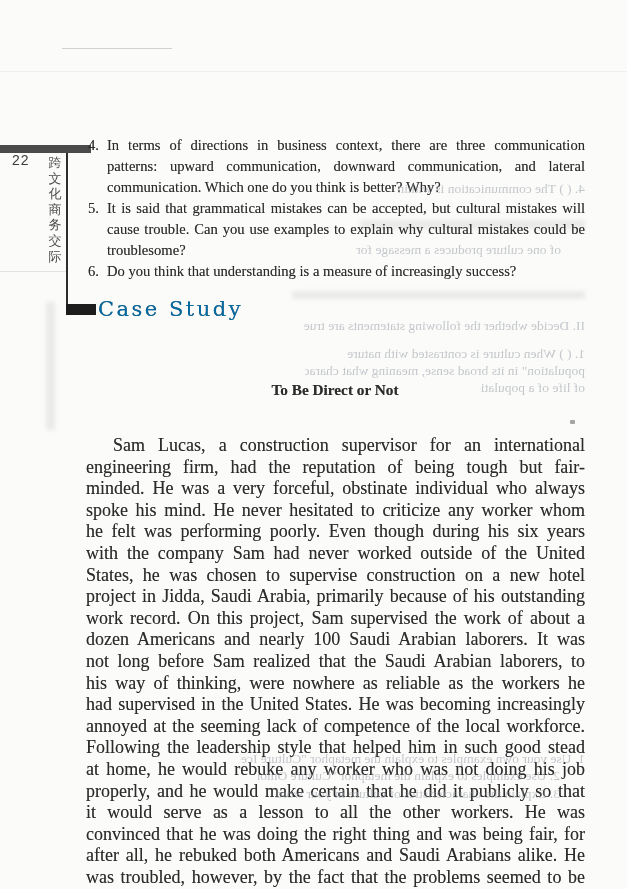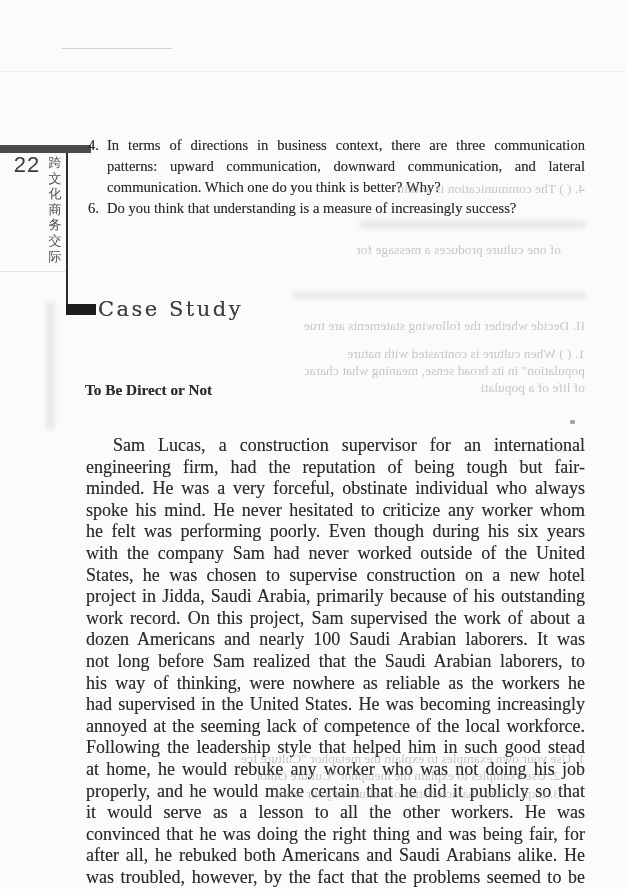--- a/index.html
+++ b/index.html
@@ -20,21 +20,21 @@
   .artifact-dot { position: absolute; left: 570px; top: 420px; width: 5px; height: 4px; background: rgba(95,95,95,.55); border-radius: 1px; }
   .smudge { position: absolute; filter: blur(2px); background: rgba(150,150,158,.16); }
   .smudge-1 { left: 360px; top: 220px; width: 225px; height: 9px; }
   .smudge-2 { left: 292px; top: 291px; width: 293px; height: 8px; }
   .smudge-v { left: 46px; top: 302px; width: 9px; height: 128px; }
   
   .header-bar { position: absolute; left: 0; top: 145px; width: 91px; height: 8px; background: #4a4a4a; }
   .page-number {
     position: absolute; left: 12px; top: 152px; width: 30px;
     font-family: "Liberation Sans", sans-serif;
-    font-size: 22px; color: #3b3b3b; letter-spacing: 1px; text-align: center;
+    font-size: 14px; color: #3b3b3b; letter-spacing: 1px; text-align: left;
   }
   .book-title-vertical {
     position: absolute; left: 47px; top: 155px; width: 16px;
     display: flex; flex-direction: column; align-items: center;
     font-family: "DejaVu Sans", sans-serif;
     font-size: 13px; color: #4e4e4e; line-height: 15.6px;
   }
   .sidebar-rule { position: absolute; left: 66px; top: 153px; width: 2px; height: 158px; background: #2d2d2d; }
   
   .questions {
@@ -42,33 +42,33 @@
     font-size: 14.6px; line-height: 21px; text-align: justify;
     text-shadow: 0 0 .4px rgba(50,50,50,.5);
   }
   .question { padding-left: 19px; text-indent: -19px; }
   .qnum { display: inline-block; width: 19px; text-indent: 0; }
   
   .case-heading { position: absolute; left: 66px; top: 297px; display: flex; align-items: center; }
   .heading-bar { width: 30px; height: 11px; background: #1d1d1d; margin-right: 2px; }
   .case-label {
     font-family: "DejaVu Serif", serif;
-    font-size: 21px; letter-spacing: 2.5px; color: #404040;
+    font-size: 21px; letter-spacing: 2.5px; color: #0369a1;
     text-shadow: 0 0 .5px rgba(40,40,40,.6);
   }
   .instruction {
     position: absolute; left: 84px; top: 330px; width: 501px;
     font-style: italic; font-size: 15.3px; line-height: 25px;
     text-align: justify; text-indent: 33px;
     word-spacing: 2.5px; letter-spacing: .4px;
     text-shadow: 0 0 .4px rgba(50,50,50,.5);
   }
   .reading-title {
     position: absolute; left: 85px; top: 381px; width: 500px;
-    font-weight: bold; font-size: 15.3px;
+    text-align: center; font-weight: bold; font-size: 15.3px;
     text-shadow: 0 0 .4px rgba(50,50,50,.5);
   }
   .reading-body {
     position: absolute; left: 86px; top: 403px; width: 499px;
     font-size: 18px; line-height: 21.6px; text-align: justify;
     text-indent: 27px; word-spacing: 1.5px;
     text-shadow: 0 0 .4px rgba(50,50,50,.5);
     margin-top: 32px;
   }
   
@@ -109,20 +109,21 @@
     <span>化</span>
     <span>商</span>
     <span>务</span>
     <span>交</span>
     <span>际</span>
   </div>
   <div class="sidebar-rule"></div>
 
   <div class="questions">
     <p class="question"><span class="qnum">4.</span><span>In terms of directions in business context, there are three communication patterns: upward communication, downward communication, and lateral communication. Which one do you think is better? Why?</span></p>
+    <p class="question"><span class="qnum">5.</span><span>It is said that grammatical mistakes can be accepted, but cultural mistakes will cause trouble. Can you use examples to explain why cultural mistakes could be troublesome?</span></p>
     <p class="question"><span class="qnum">6.</span><span>Do you think that understanding is a measure of increasingly success?</span></p>
   </div>
 
   <div class="case-heading">
     <span class="heading-bar"></span>
     <span class="case-label">Case Study</span>
   </div>
 
 
   <h3 class="reading-title">To Be Direct or Not</h3>

